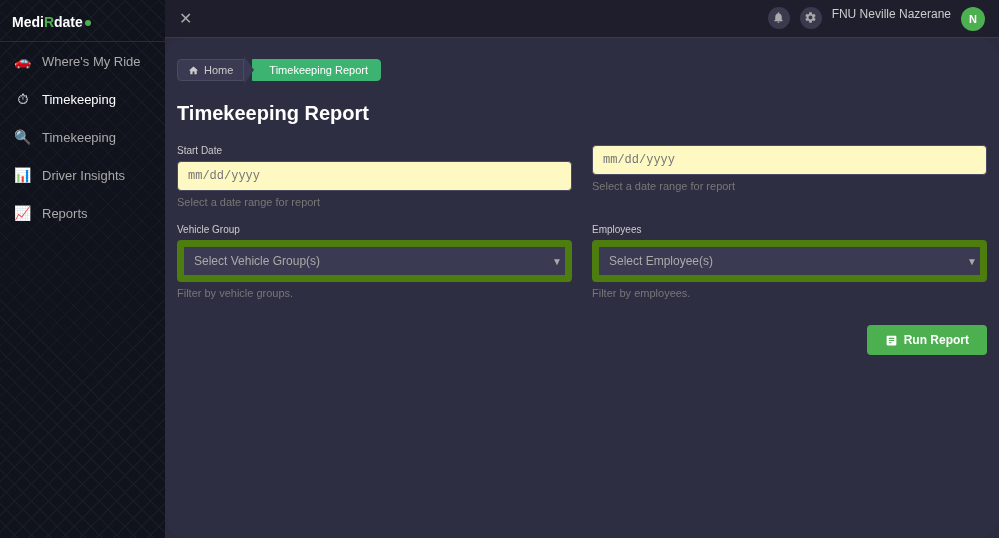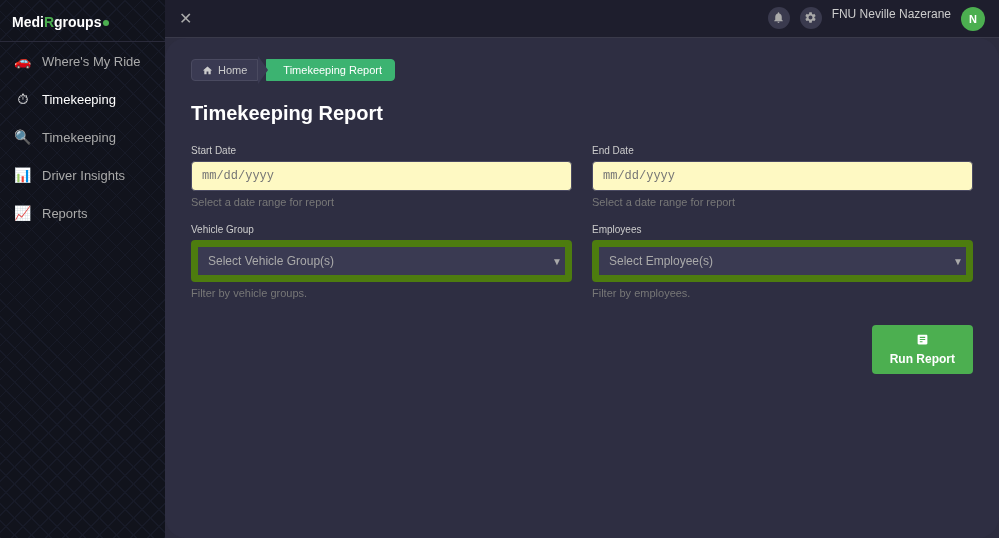--- a/index.html
+++ b/index.html
@@ -58,21 +58,21 @@
       border-bottom: 1px solid #3a3a4a;
     }
     .topbar-left { display: flex; align-items: center; gap: 8px; }
     .topbar-close { color: #aaa; font-size: 16px; cursor: pointer; }
     .topbar-right { display: flex; gap: 10px; }
     .topbar-icon { width: 22px; height: 22px; border-radius: 50%; background: #3a3a4e; display: flex; align-items: center; justify-content: center; color: #aaa; font-size: 11px; cursor: pointer; }
     .topbar-username { color: #ccc; font-size: 12px; }
     .topbar-avatar { width: 24px; height: 24px; border-radius: 50%; background: #4caf50; display: flex; align-items: center; justify-content: center; color: #fff; font-size: 11px; font-weight: 700; }
 
     
-    #content { flex: 1; padding: 18px 26px; background: #2e2e42; overflow-y: auto; border-radius: 21px; }
+    #content { flex: 1; padding: 18px 12px; background: #2e2e42; overflow-y: auto; border-radius: 21px; }
 
     
     .breadcrumb { display: flex; align-items: center; gap: 0; margin-bottom: 18px; }
     .breadcrumb-home {
       background: #3a3a52;
       border: 1px solid #4a4a60;
       border-radius: 4px 0 0 4px;
       padding: 4px 10px;
       color: #ccc;
       font-size: 11px;
@@ -148,33 +148,32 @@
       border-radius: 4px;
       padding: 8px 18px;
       font-size: 12px;
       font-weight: 600;
       cursor: pointer;
       display: flex;
       align-items: center;
       gap: 6px;
       float: right;
       margin-top: 10px;
-      flex-direction: column;
     }
     .actions-row { overflow: hidden; }
   </style>
 </head>
 <body>
 
 <div id="sidebar">
   <div id="sidebar-map-bg"></div>
   <div id="sidebar-content">
     <div class="logo-area">
       <span class="logo-text">
-        Medi<span>R</span><span style="color:#fff">groups</span><span style="display:inline-block;width:6px;height:6px;background:#4caf50;border-radius:50%;margin-left:2px;vertical-align:middle;"></span>
+        Medi<span>R</span><span style="color:#fff">date</span><span style="display:inline-block;width:6px;height:6px;background:#4caf50;border-radius:50%;margin-left:2px;vertical-align:middle;"></span>
       </span>
     </div>
 
     <div class="nav-item">
       <span class="nav-icon">🚗</span>
       <span>Where's My Ride</span>
     </div>
     <div class="nav-item active">
       <span class="nav-icon">⏱</span>
       <span>Timekeeping</span>
@@ -233,21 +232,20 @@
 
     <div class="page-title">Timekeeping Report</div>
 
     <div class="form-row">
       <div class="form-group">
         <label class="form-label">Start Date</label>
         <input class="form-input" type="text" placeholder="mm/dd/yyyy" style="">
         <span class="form-hint">Select a date range for report</span>
       </div>
       <div class="form-group">
-        <label class="form-label">End Date</label>
         <input class="form-input" type="text" placeholder="mm/dd/yyyy" style="">
         <span class="form-hint">Select a date range for report</span>
       </div>
     </div>
 
     <div class="form-row">
       <div class="form-group">
         <label class="form-label">Vehicle Group</label>
         <div class="form-select-wrapper">
           <select class="form-select">

